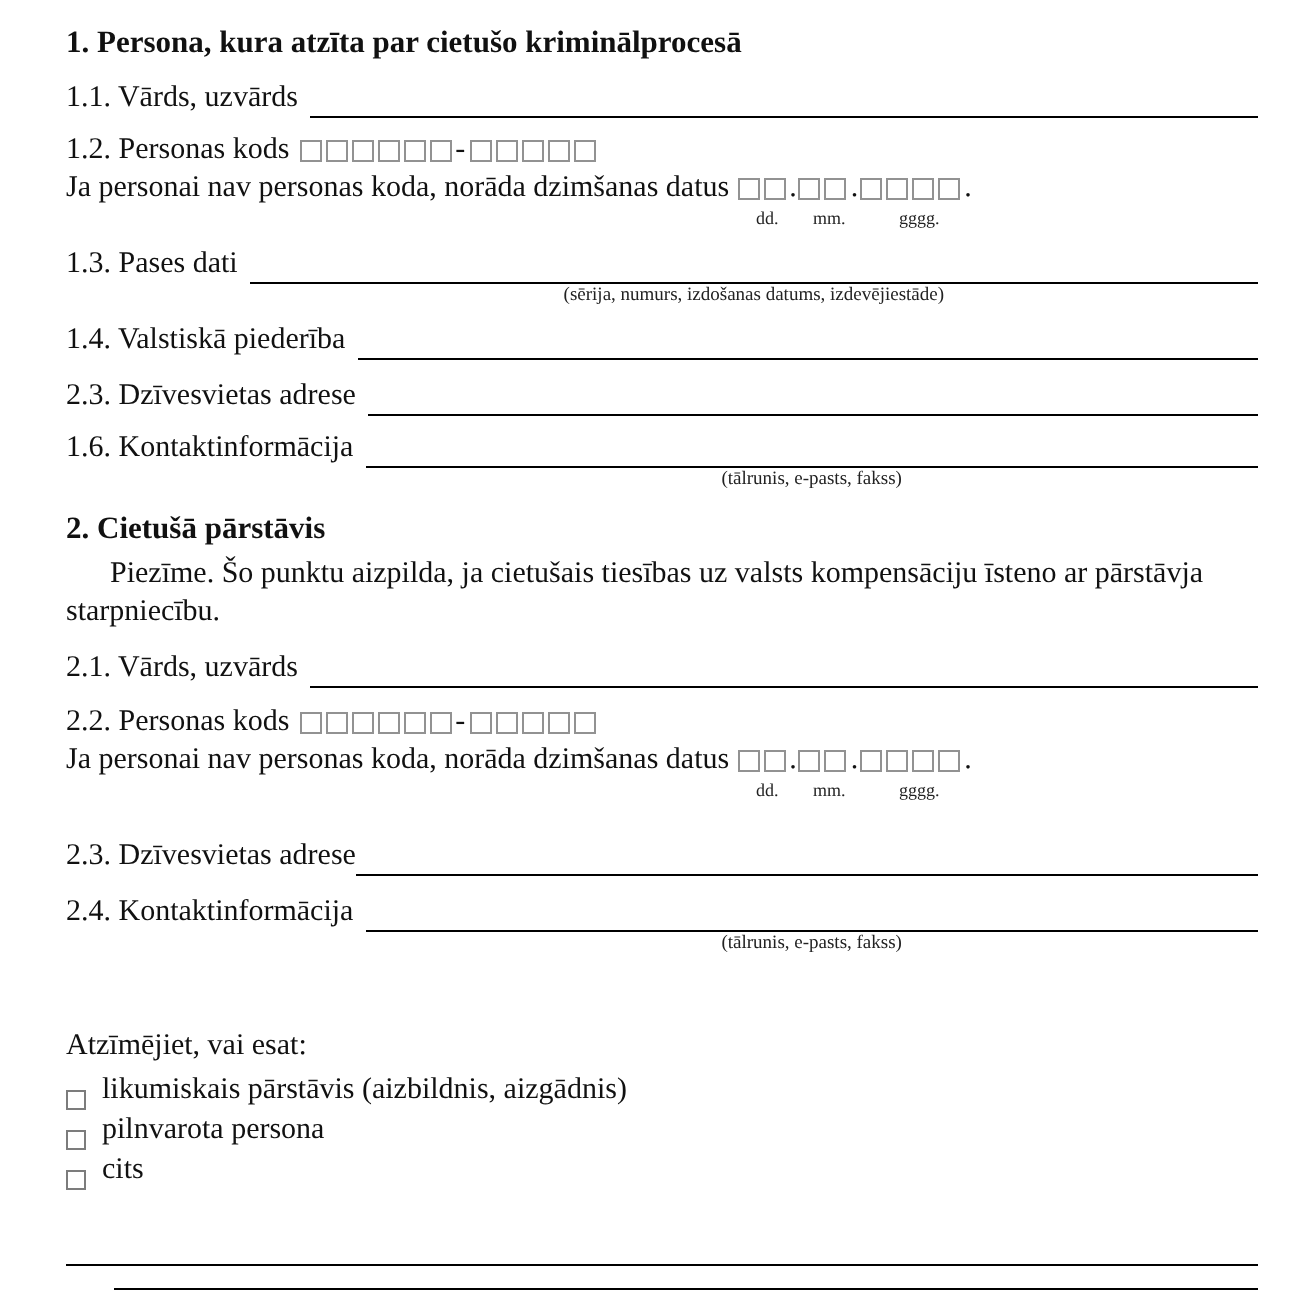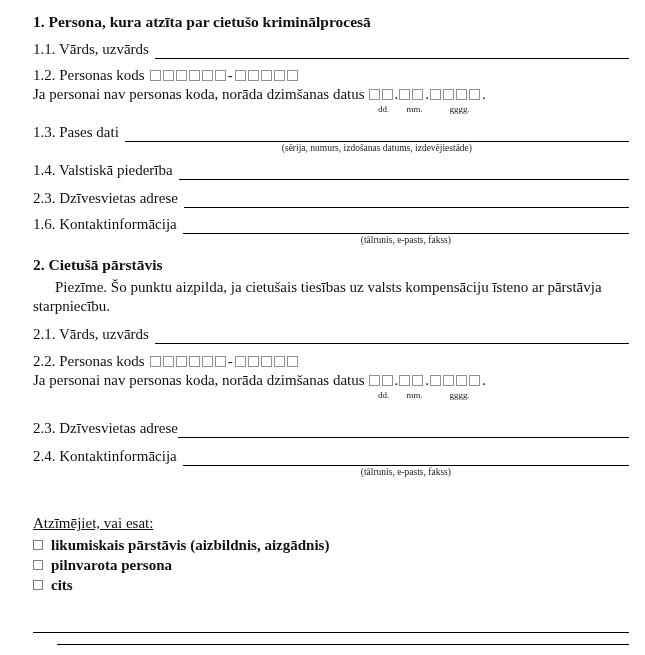--- a/index.html
+++ b/index.html
@@ -32,23 +32,23 @@
   .dot { padding: 0 1px 0 2px; }
   .bd-hints { display: flex; font-size: 9px; line-height: 11px; margin-left: 4px; color: #222; }
   .bd-hints span { text-align: center; }
   .h-dd { width: 30px; } .h-mm { width: 32px; } .h-yyyy { width: 58px; }
 
   .note { text-indent: 22px; margin-top: 4px; }
 
   .mt9 { margin-top: 9px; } .mt7 { margin-top: 7px; } .mt8 { margin-top: 8px; }
   .mt6 { margin-top: 6px; } .mt18 { margin-top: 18px; }
 
-  .prompt { margin-top: 35px; text-decoration: underline; }
+  .prompt { margin-top: 35px; }
   .options { margin-top: 2px; }
-  .option { display: flex; align-items: center; line-height: 20px; cursor: default; font-weight: bold; }
+  .option { display: flex; align-items: flex-end; line-height: 20px; cursor: default; }
   .checkbox { width: 10px; height: 10px; border: 1px solid #7c7c7c; background: #fff; margin-right: 8px; flex: none; }
 
   .basis-row { margin-top: 19px; }
   .bottom-line { border-bottom: 1px solid #000; margin-left: 24px; margin-top: 11px; height: 0; }
 </style>
 </head>
 <body>
 
 <div class="page">
 

